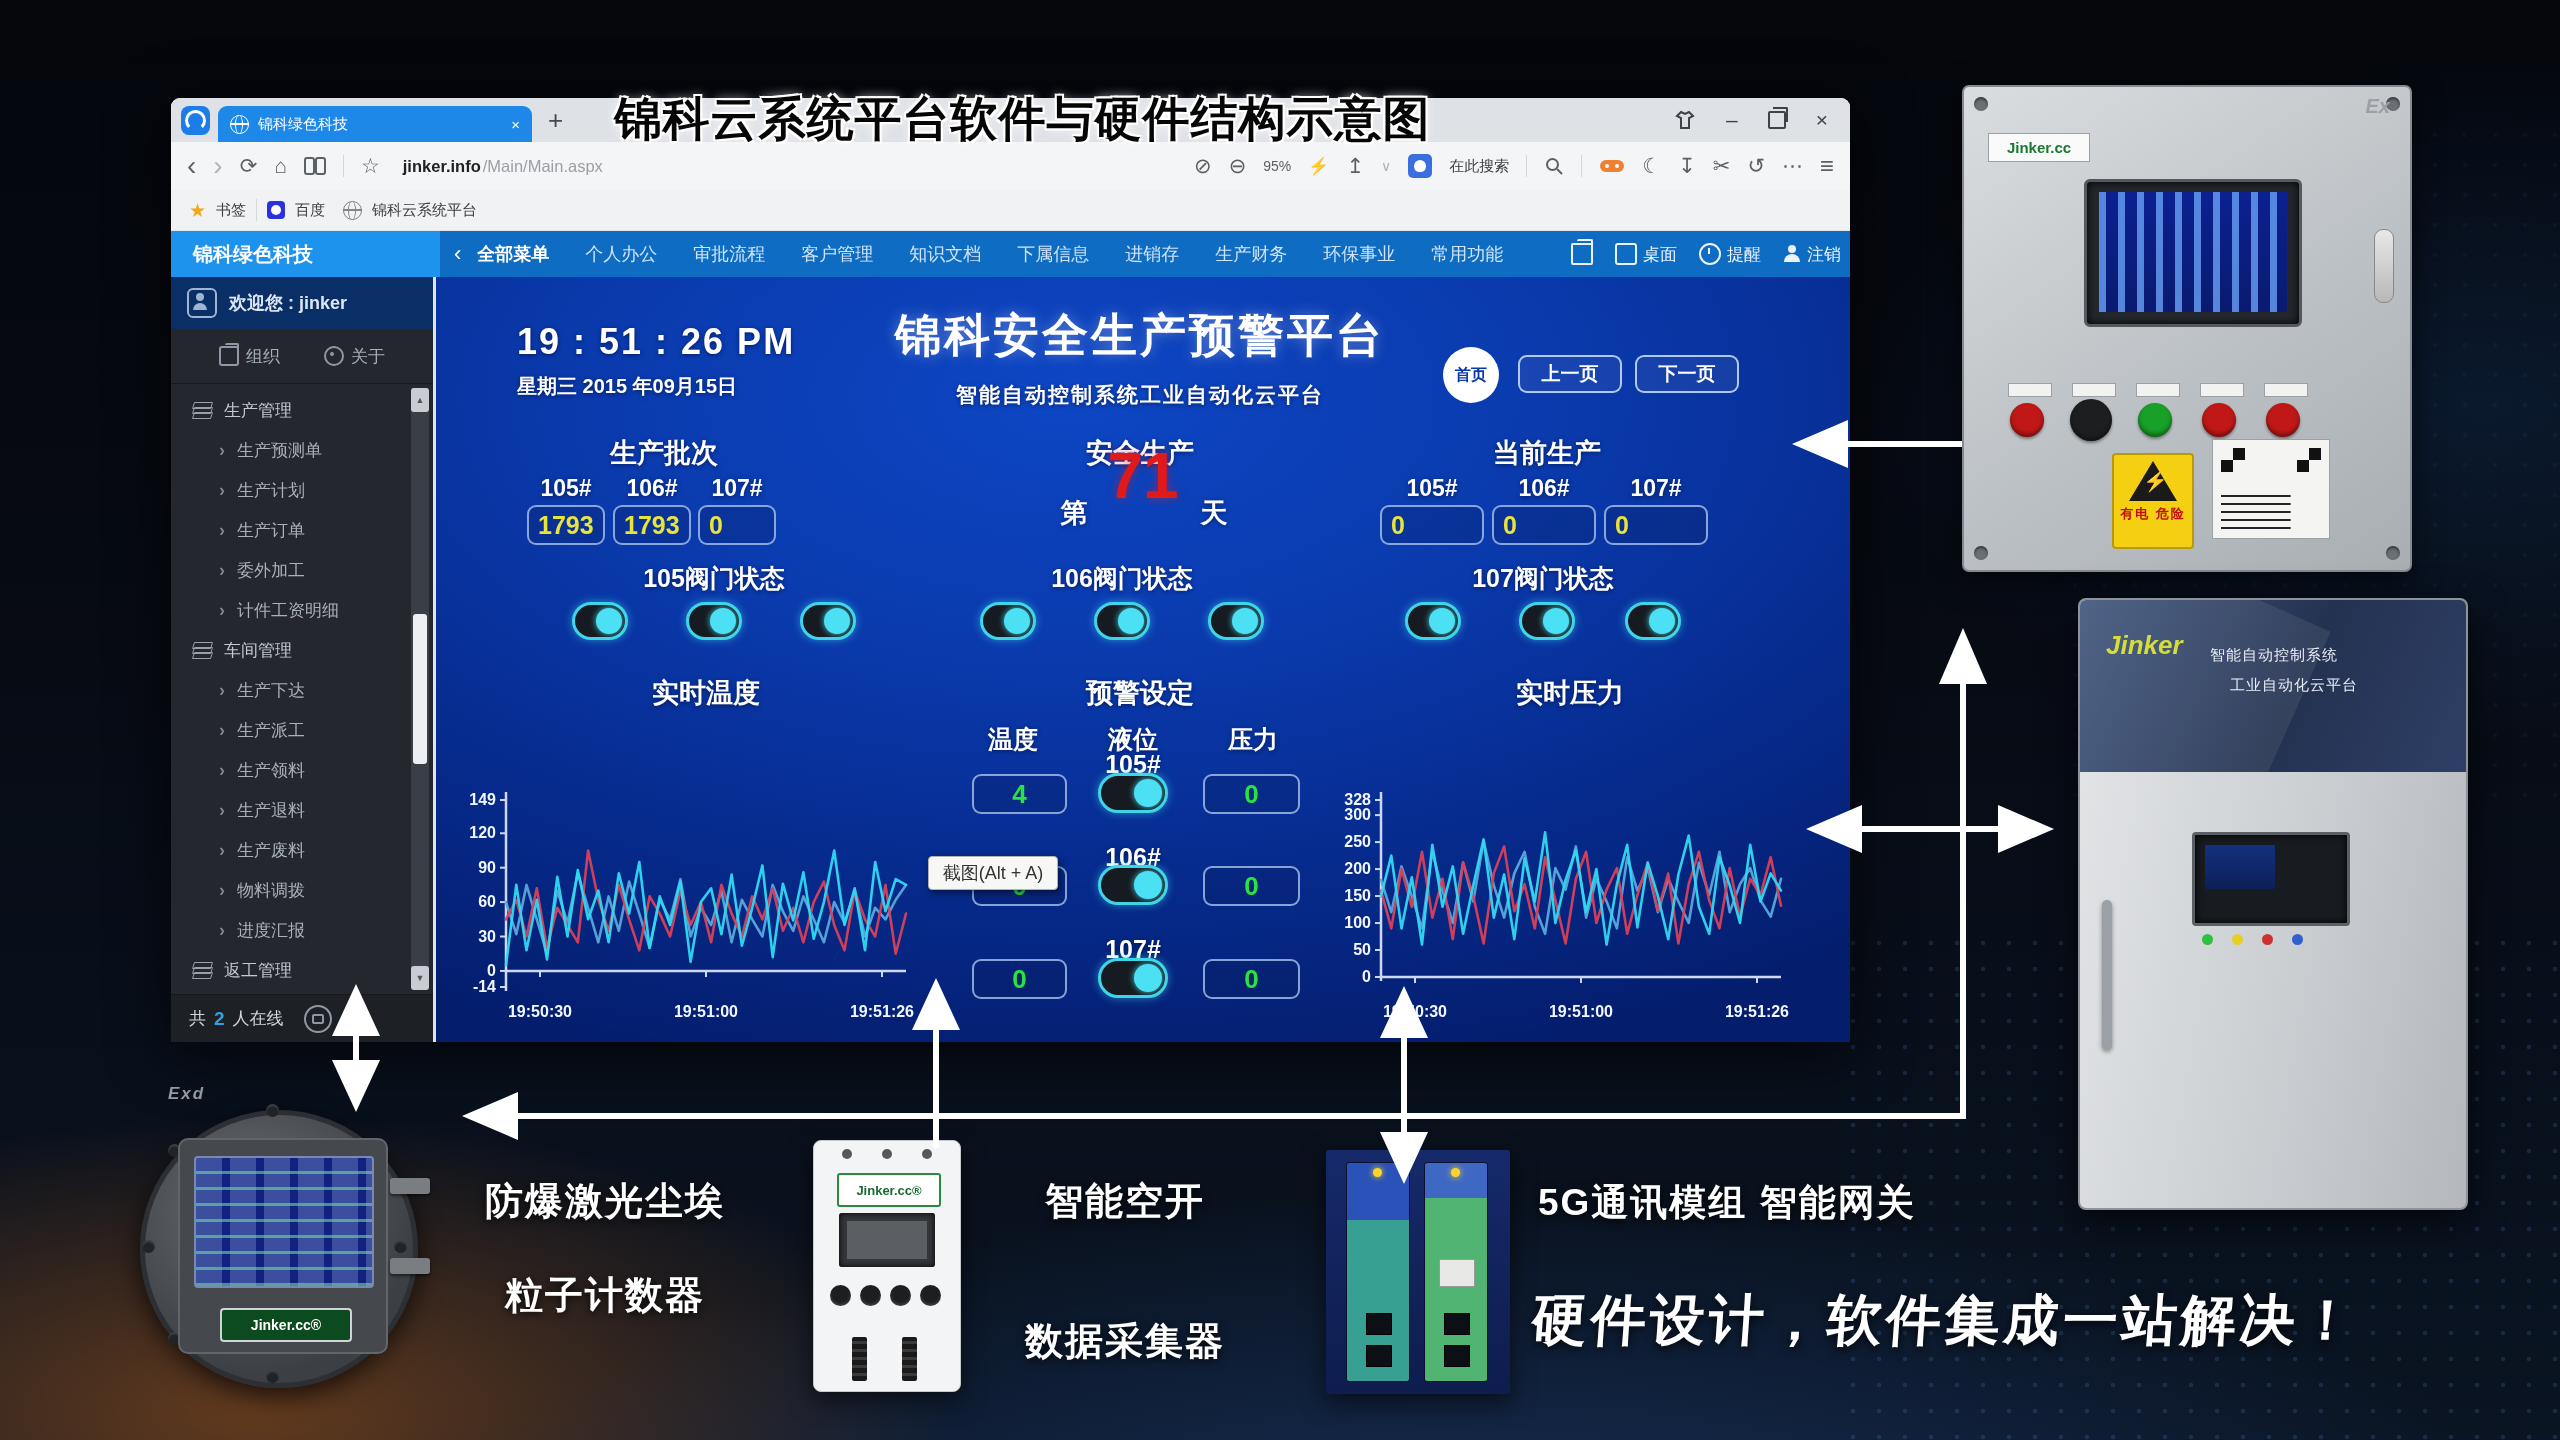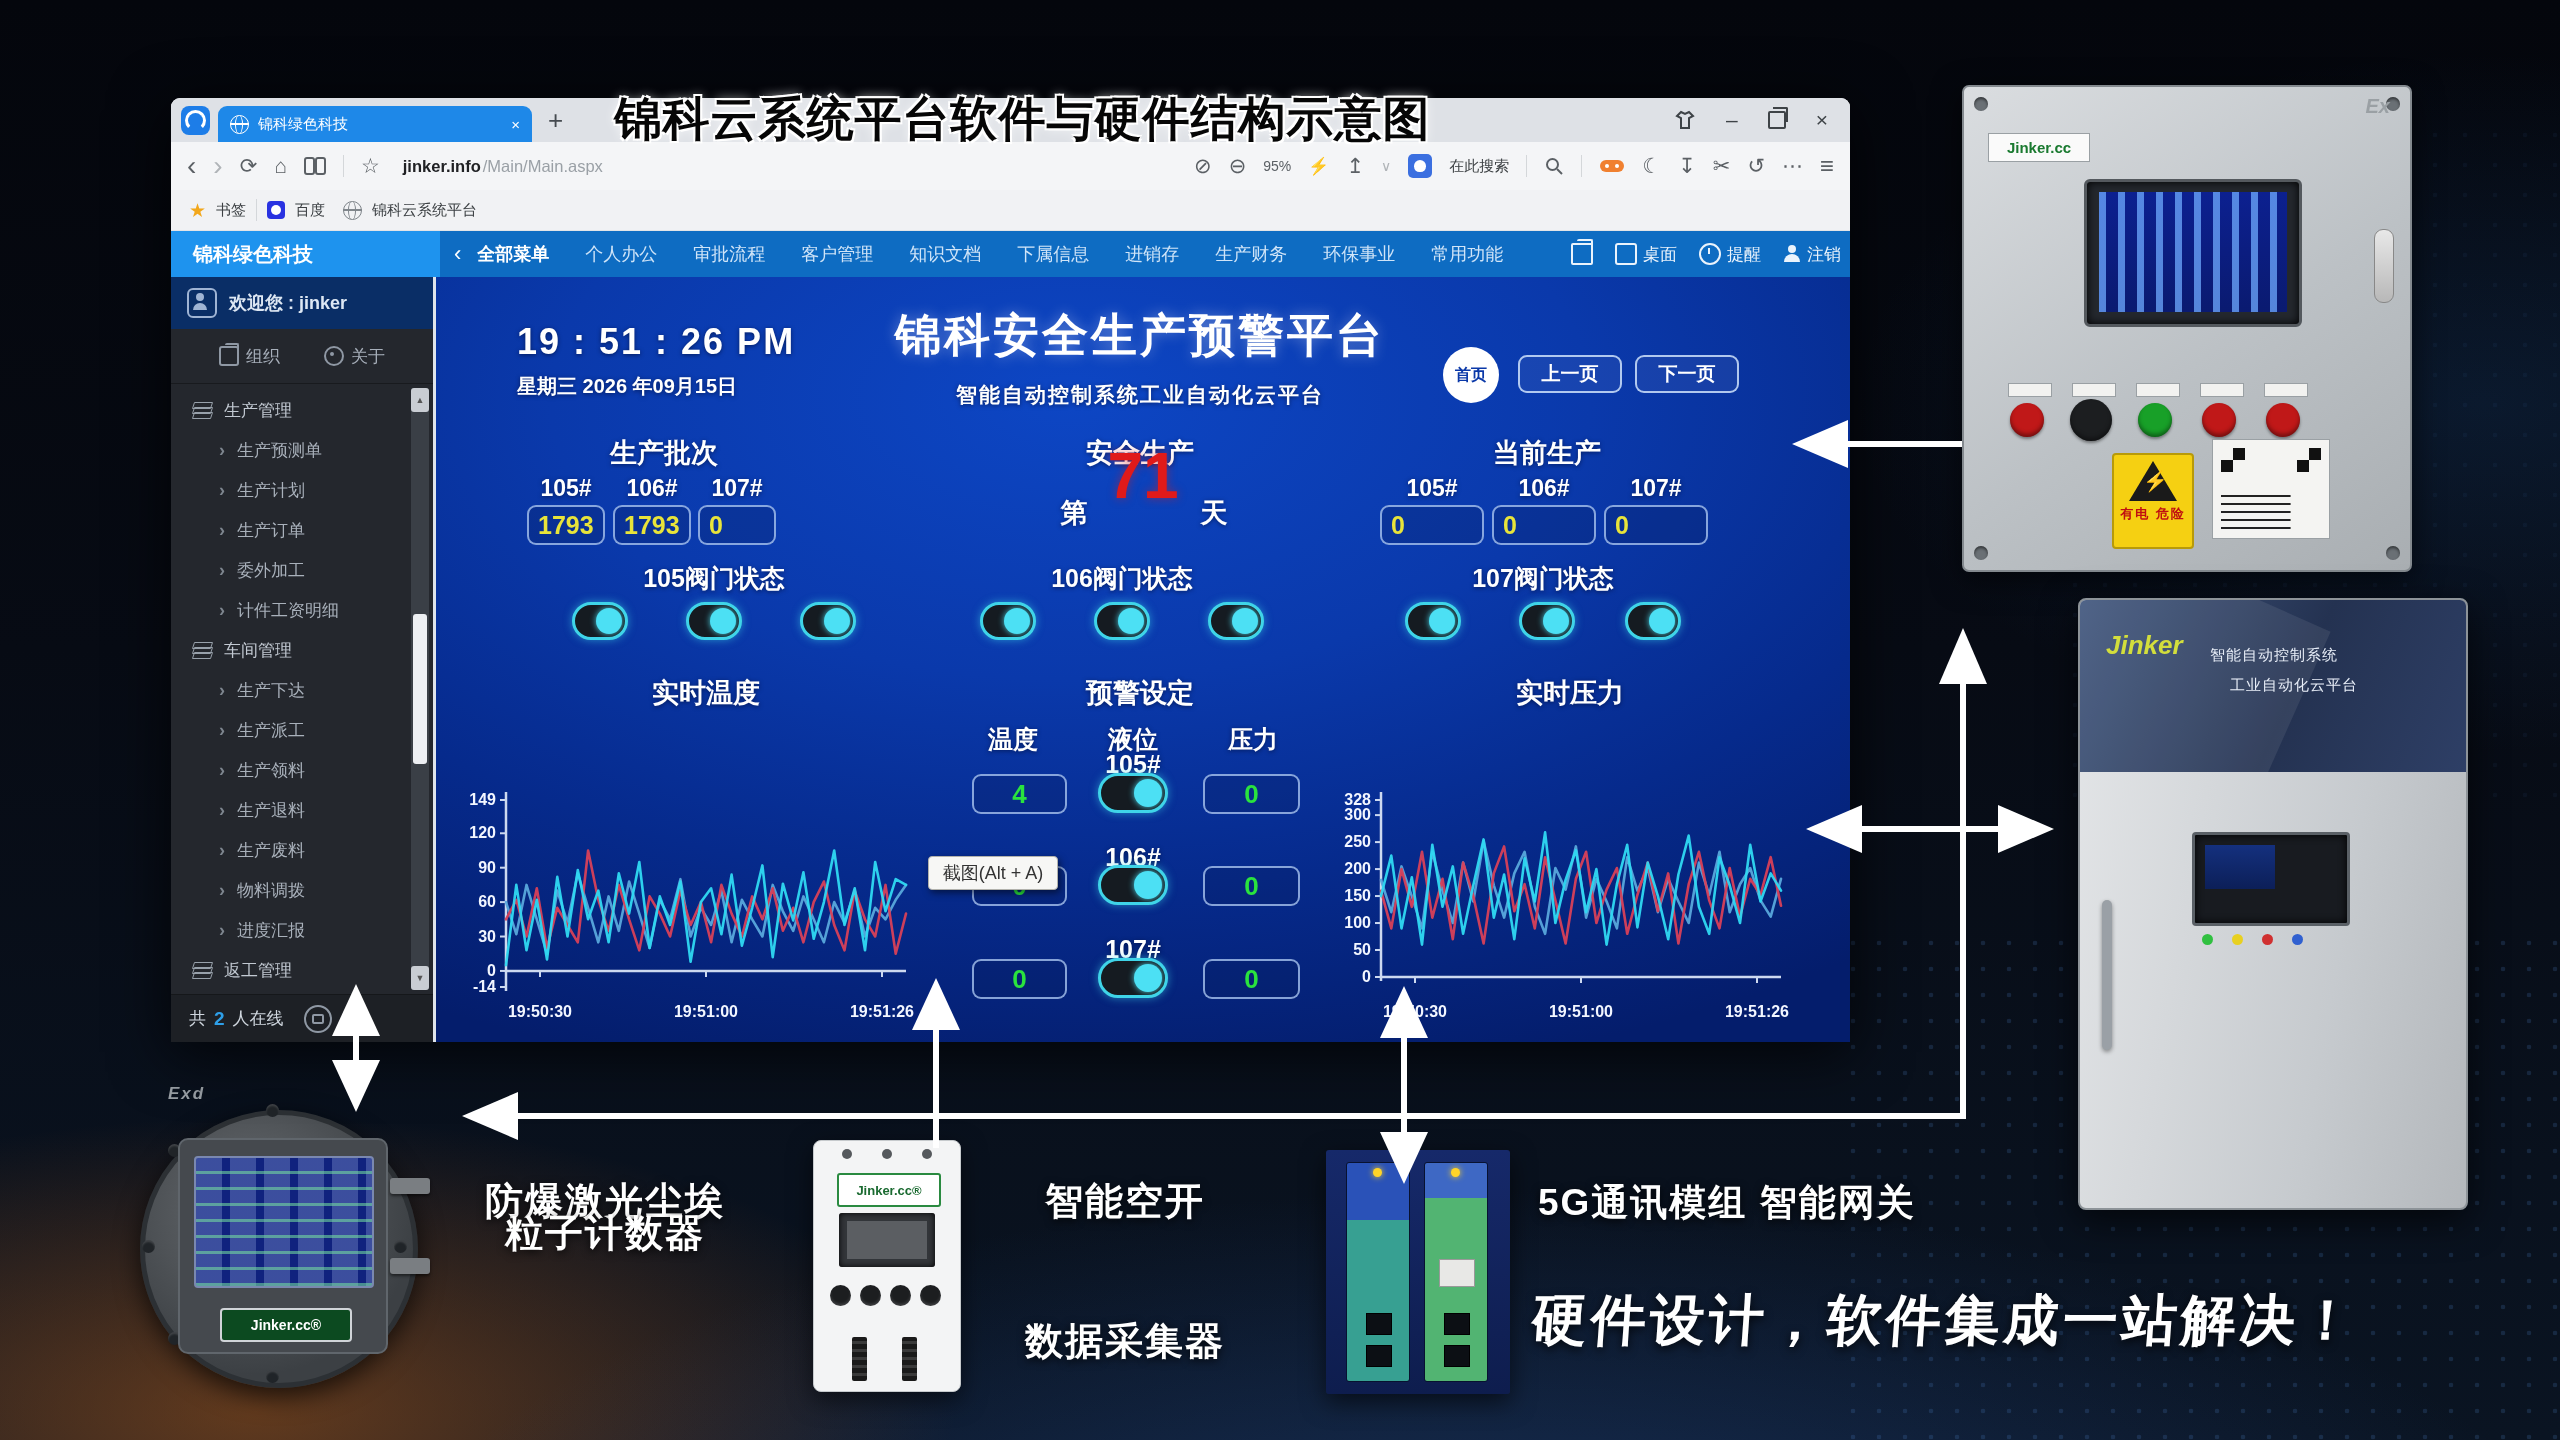--- a/index.html
+++ b/index.html
@@ -407,21 +407,21 @@
       <div class="online">
         <span>共</span>
         <b>2</b>
         <span>人在线</span>
         <span class="cam-ic"></span>
       </div>
     </div>
 
     <div class="dash">
       <div class="dlabel" style="left:84px;top:44px;font-size:36px;letter-spacing:2px;text-align:left">19 : 51 : 26 PM</div>
-      <div class="dlabel" style="left:84px;top:96px;font-size:20px;text-align:left">星期三  2026 年09月15日</div>
+      <div class="dlabel" style="left:84px;top:96px;font-size:20px;text-align:left">星期三  2015 年09月15日</div>
       <div class="dlabel" style="left:407px;top:28px;width:600px;font-size:46px;letter-spacing:3px;text-shadow:0 0 14px rgba(255,255,255,.35)">锦科安全生产预警平台</div>
       <div class="dlabel" style="left:437px;top:104px;width:540px;font-size:21px;letter-spacing:2px">智能自动控制系统工业自动化云平台</div>
       <div class="homebtn">首页</div>
       <div class="pagebtn" style="left:1085px">上一页</div>
       <div class="pagebtn" style="left:1202px">下一页</div>
 
       <div class="dlabel" style="left:106px;top:158px;width:250px;font-size:27px">生产批次</div>
       <div class="dlabel" style="left:94px;top:198px;width:78px;font-size:23px">105#</div>
       <div class="dlabel" style="left:180px;top:198px;width:78px;font-size:23px">106#</div>
       <div class="dlabel" style="left:265px;top:198px;width:78px;font-size:23px">107#</div>
@@ -649,21 +649,21 @@
   </div>
   <div class="mod m2">
     <span class="led"></span>
     <span class="tag"></span>
     <span class="port" style="top:150px"></span>
     <span class="port" style="top:182px"></span>
   </div>
 </div>
 
 <div class="abs hw-label" style="left:440px;top:1176px;width:330px">防爆激光尘埃</div>
-<div class="abs hw-label" style="left:440px;top:1208px;width:330px">粒子计数器</div>
+<div class="abs hw-label" style="left:440px;top:1270px;width:330px">粒子计数器</div>
 <div class="abs hw-label" style="left:985px;top:1176px;width:280px">智能空开</div>
 <div class="abs hw-label" style="left:985px;top:1316px;width:280px">数据采集器</div>
 <div class="abs hw-label" style="left:1538px;top:1178px;width:460px;text-align:left;font-size:37px">5G通讯模组 智能网关</div>
 <div class="abs slogan">硬件设计，软件集成一站解决！</div>
 
 <svg class="arrows" width="2560" height="1440" viewBox="0 0 2560 1440">
   <g fill="#fff" stroke="none">
     <polygon points="1792,444 1848,420 1848,468"></polygon>
       <rect x="1846" y="441" width="116" height="6"></rect>
   </g>

